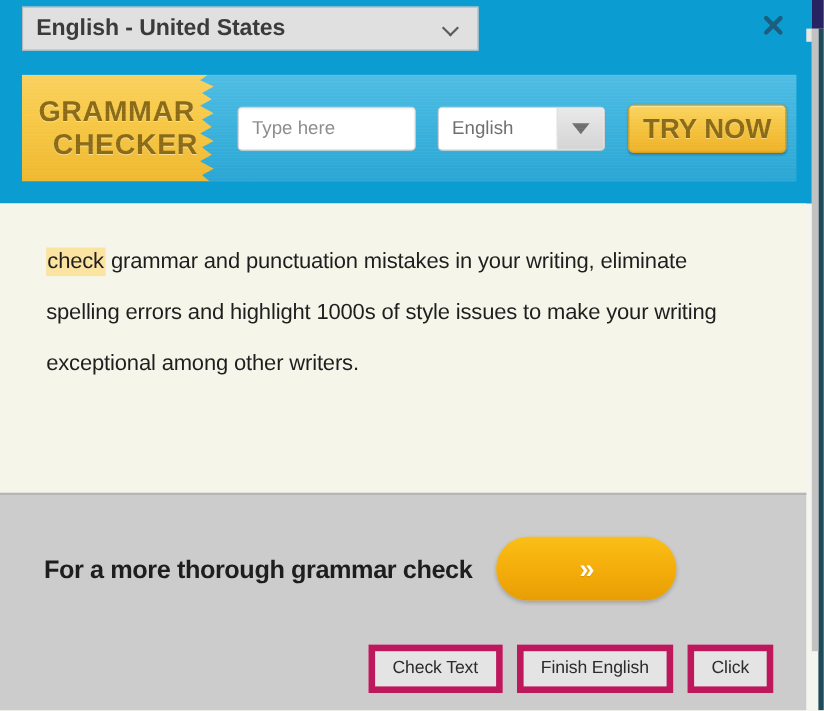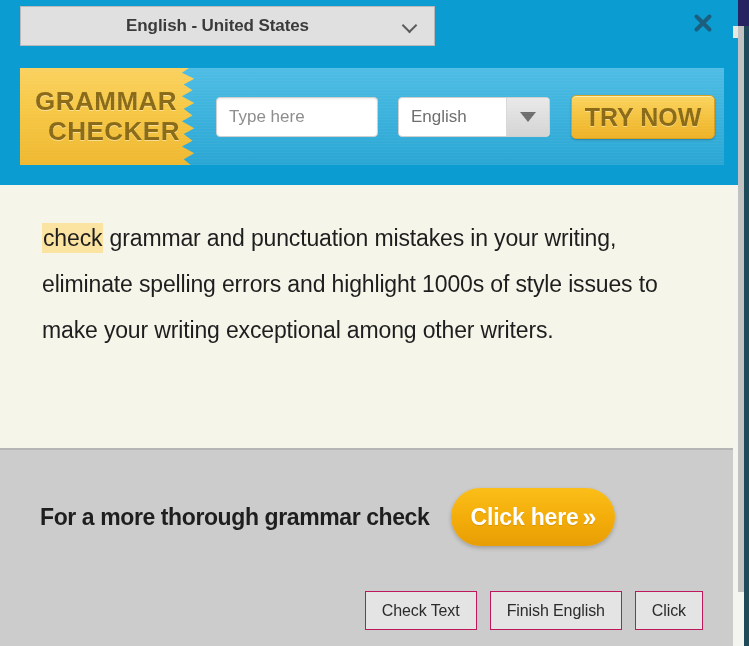--- a/index.html
+++ b/index.html
@@ -79,28 +79,27 @@
     height: 40px;
     background: #e0e0e0;
     border: 1px solid #b8b8b8;
     box-sizing: border-box;
     display: flex;
     align-items: center;
     padding: 0 12px;
     cursor: pointer;
   }
   .lang-select-label {
-    font-size: 17px;
+    font-size: 21px;
     font-weight: bold;
     color: #3b3b3b;
     letter-spacing: -0.1px;
     flex: 1;
     white-space: nowrap;
     overflow: hidden;
-    text-align: center;
   }
   .chevron-down {
     width: 16px;
     height: 16px;
     position: relative;
     flex: none;
     margin-right: 4px;
   }
   .chevron-down::before {
     content: "";
@@ -271,21 +270,21 @@
     left: 0;
     top: 185px;
     width: 733px;
     height: 263px;
     background: #f5f5ea;
     padding: 30px 45px 0 42px;
     box-sizing: border-box;
   }
   .body-paragraph {
     font-family: "Liberation Sans", sans-serif;
-    font-size: 23px;
+    font-size: 20px;
     line-height: 46px;
     color: #1e1e1e;
     letter-spacing: -0.15px;
   }
   .hl {
     background: #fbe3a2;
     padding: 2px 1px;
   }
 
   
@@ -348,21 +347,21 @@
   .dlg-buttons {
     position: absolute;
     right: 30px;
     bottom: 16px;
     display: flex;
     gap: 13px;
   }
   .dlg-btn {
     height: 39px;
     background: #e4e4e4;
-    border: 1px solid #be185d;
+    border: 6px solid #be185d;
     box-sizing: border-box;
     display: flex;
     align-items: center;
     justify-content: center;
     padding: 16px 16px;
     font-size: 16px;
     color: #2b2b2b;
     cursor: pointer;
     letter-spacing: -0.1px;
   }
@@ -417,21 +416,20 @@
     <div class="body-paragraph"><span class="hl">check</span><span> grammar and punctuation mistakes in your writing, eliminate spelling errors and highlight 1000s of style issues to make your writing exceptional among other writers.</span></div>
   </div>
 
   <div class="gray-footer">
     <div class="footer-divider"></div>
 
     <div class="cta-row">
       <span class="cta-text">For a more thorough grammar check</span>
       <div class="cta-button">
         <span class="cta-button-label">
-          <span>Click here</span>
           <span class="chev2">»</span>
         </span>
       </div>
     </div>
 
     <div class="dlg-buttons">
       <div class="dlg-btn">Check Text</div>
       <div class="dlg-btn">Finish English</div>
       <div class="dlg-btn">Click</div>
     </div>

